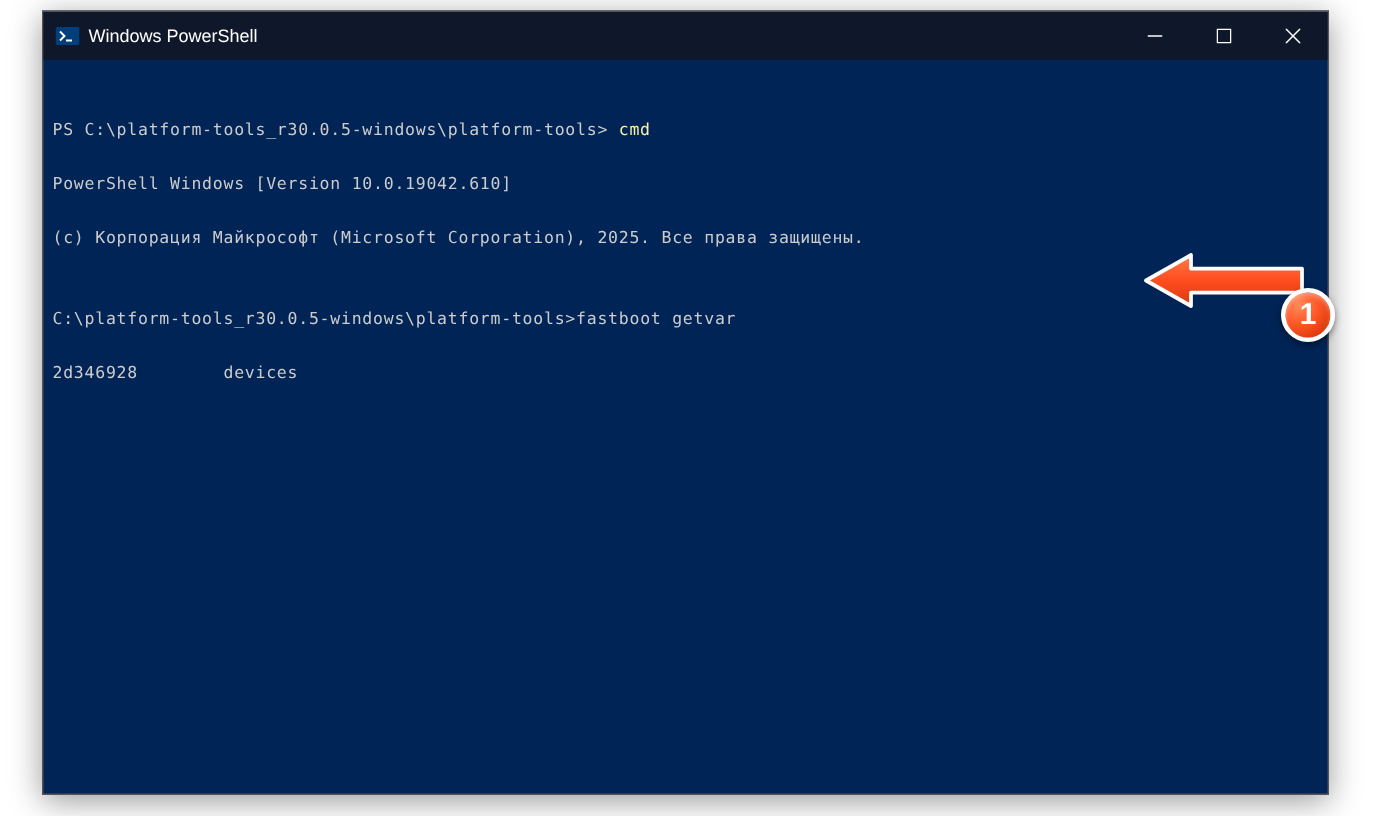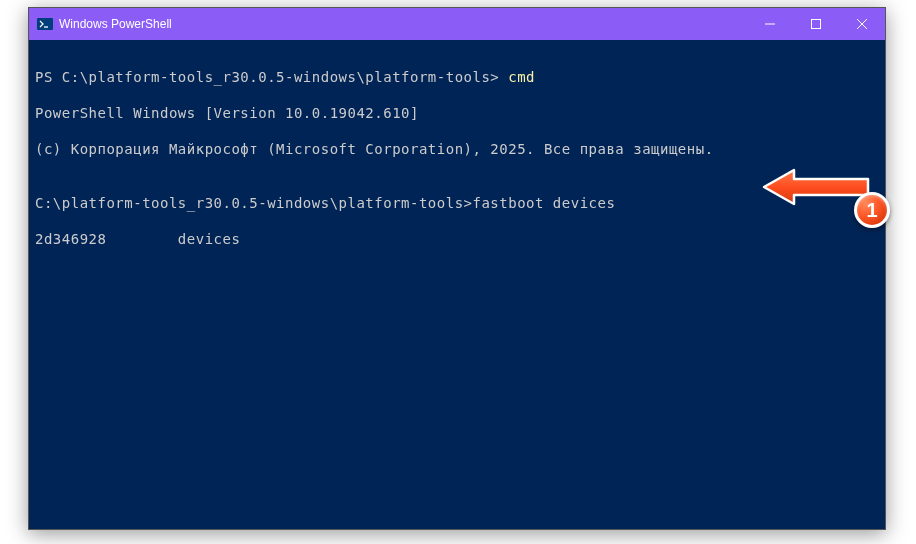--- a/index.html
+++ b/index.html
@@ -20,21 +20,21 @@
       left: 28px;
       top: 7px;
       width: 858px;
       height: 523px;
       background: #012456;
       border: 1px solid #555;
       box-shadow: 0 4px 20px rgba(0,0,0,0.4);
     }
     .titlebar {
       height: 32px;
-      background: #8b5cf6;
+      background: #0f172a;
       display: flex;
       align-items: center;
       padding-left: 8px;
       color: #fff;
       font-family: 'Segoe UI', Tahoma, sans-serif;
       font-size: 12px;
     }
     .titlebar-icon {
       width: 16px;
       height: 16px;
@@ -61,23 +61,23 @@
       align-items: center;
       justify-content: center;
       color: #fff;
       cursor: pointer;
     }
     .window-btn svg {
       width: 10px;
       height: 10px;
     }
     .terminal {
-      padding: 10px 6px;
+      padding: 20px 6px;
       color: #c0c0c0;
-      font-size: 14px;
+      font-size: 11px;
       line-height: 18px;
       letter-spacing: 0.5px;
       white-space: pre;
       font-family: Consolas, 'Lucida Console', monospace;
     }
     .cmd-yellow {
       color: #f9f1a5;
     }
     .white {
       color: #cccccc;
@@ -148,21 +148,21 @@
             <path d="M0 0 L10 10 M10 0 L0 10" stroke="#fff" stroke-width="1"></path>
           </svg>
       </div>
     </div>
   </div>
   <div class="terminal">
 <span class="line"><span class="white">PS C:\platform-tools_r30.0.5-windows\platform-tools&gt; </span><span class="cmd-yellow">cmd</span></span>
 <span class="line white">PowerShell Windows [Version 10.0.19042.610]</span>
 <span class="line white">(c) Корпорация Майкрософт (Microsoft Corporation), 2025. Все права защищены.</span>
 <span class="line"></span>
-<span class="line"><span class="white">C:\platform-tools_r30.0.5-windows\platform-tools&gt;</span><span class="white">fastboot devices</span></span>
+<span class="line"><span class="white">C:\platform-tools_r30.0.5-windows\platform-tools&gt;</span><span class="white">fastboot getvar</span></span>
 <span class="line white">2d346928        devices</span>
 <span class="line"></span>
   </div>
 </div>
 
 <div class="annotation-arrow">
   <svg width="110" height="38" viewBox="0 0 110 38">
     <defs>
       <linearGradient id="arrowGrad" x1="0%" y1="0%" x2="0%" y2="100%">
         <stop offset="0%" stop-color="#ff7b4a"></stop>

